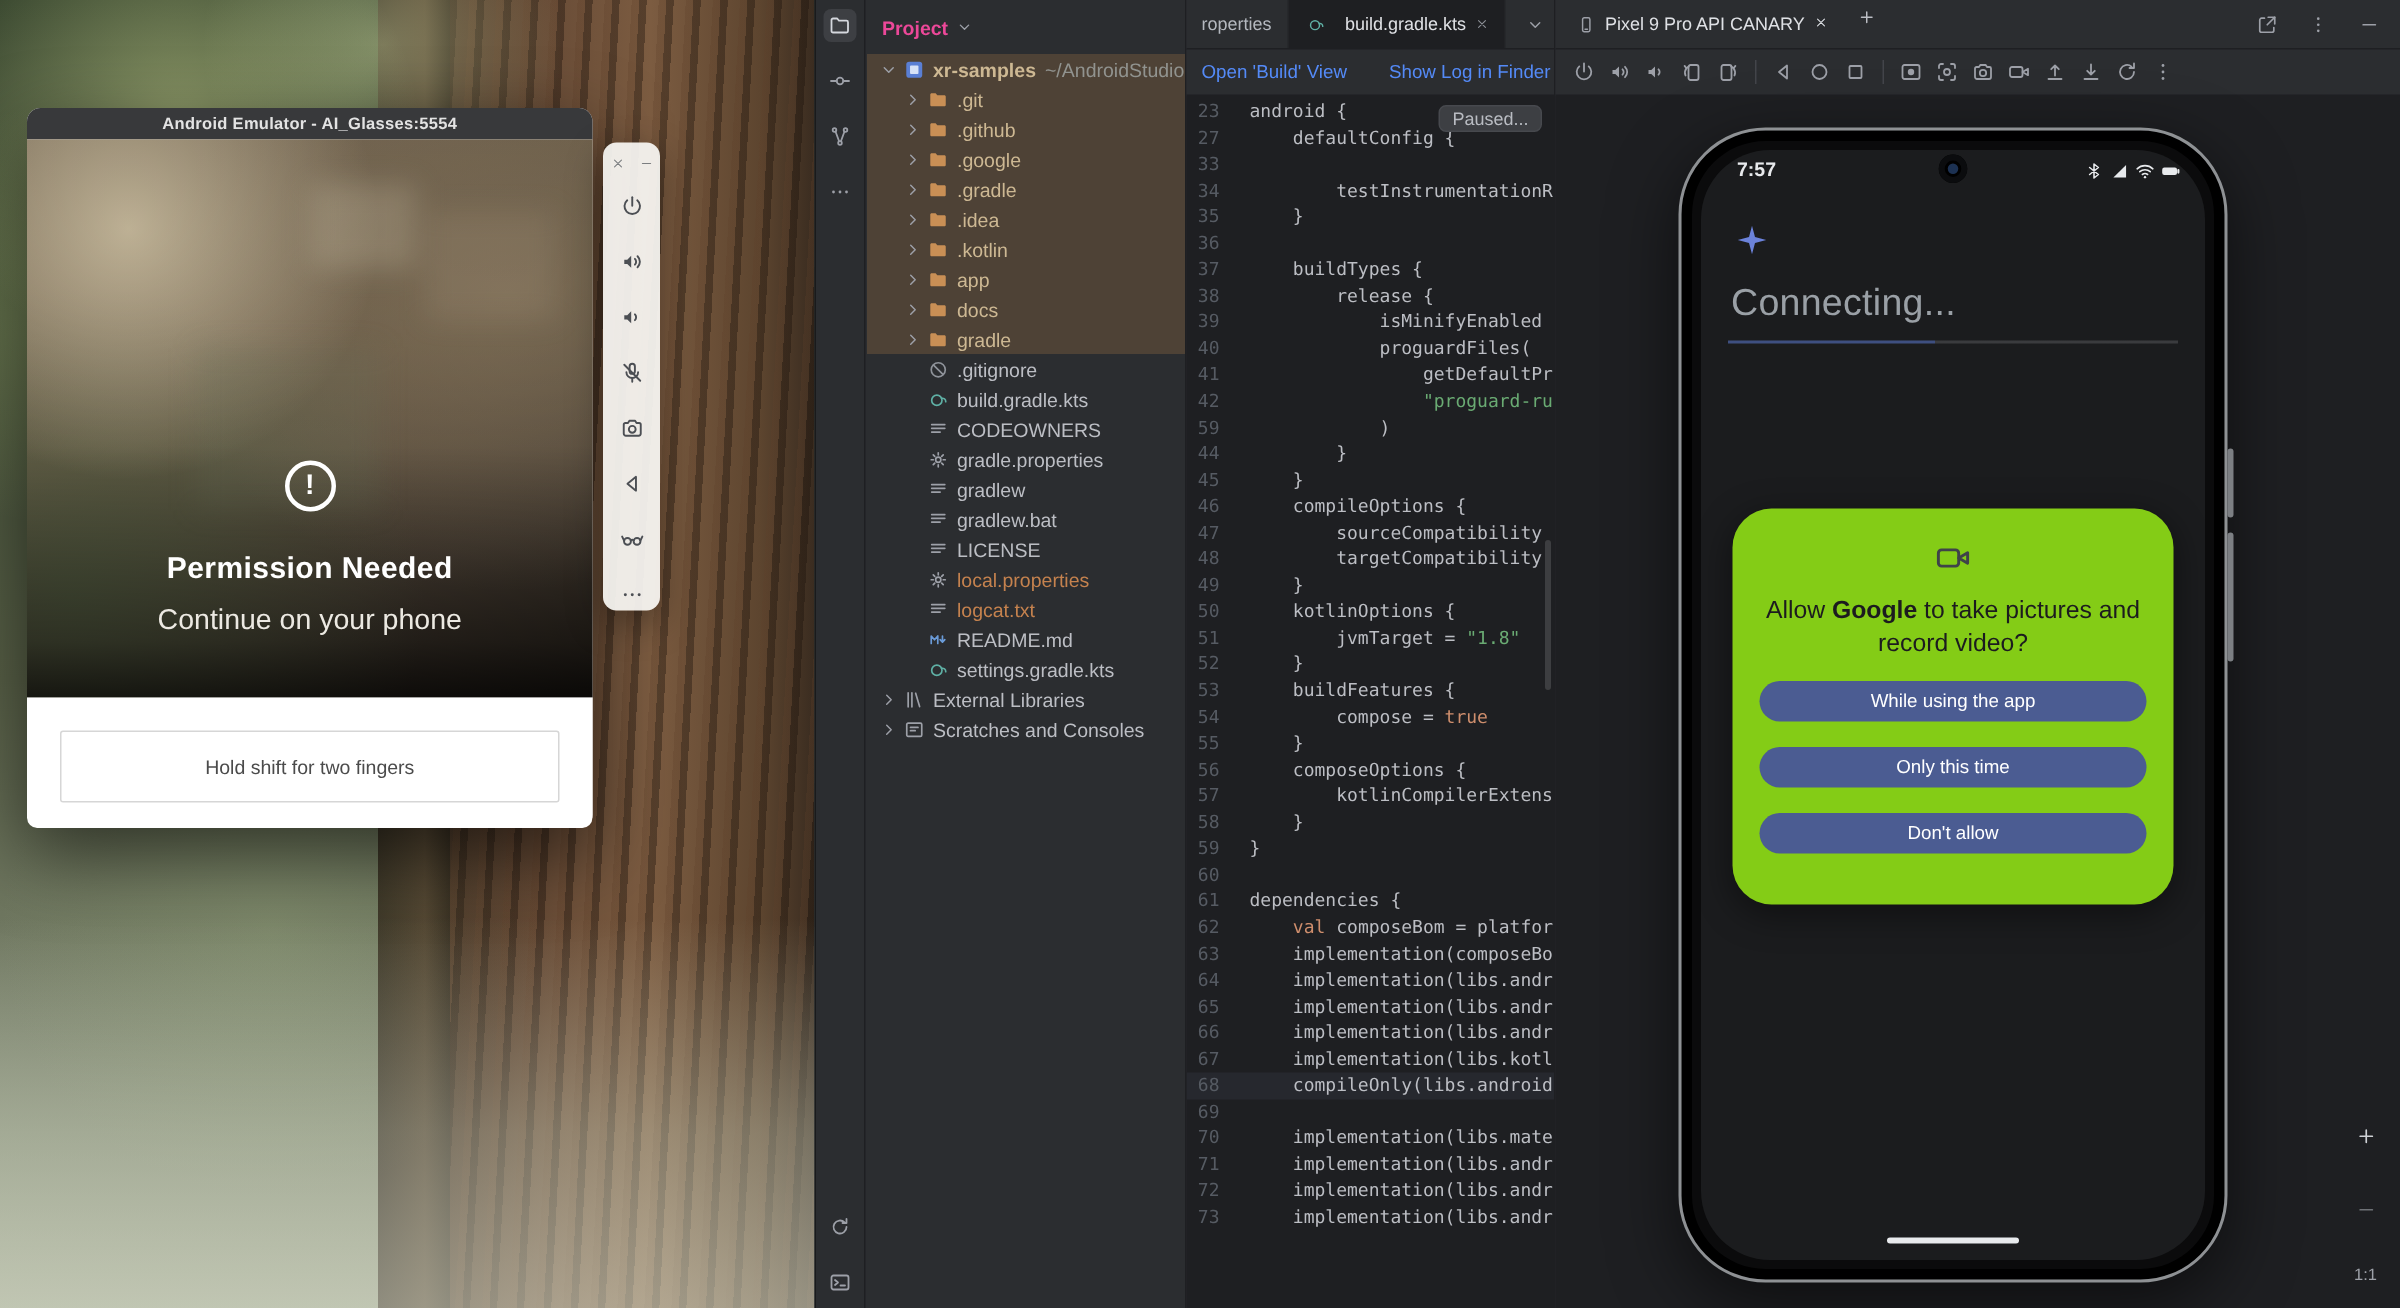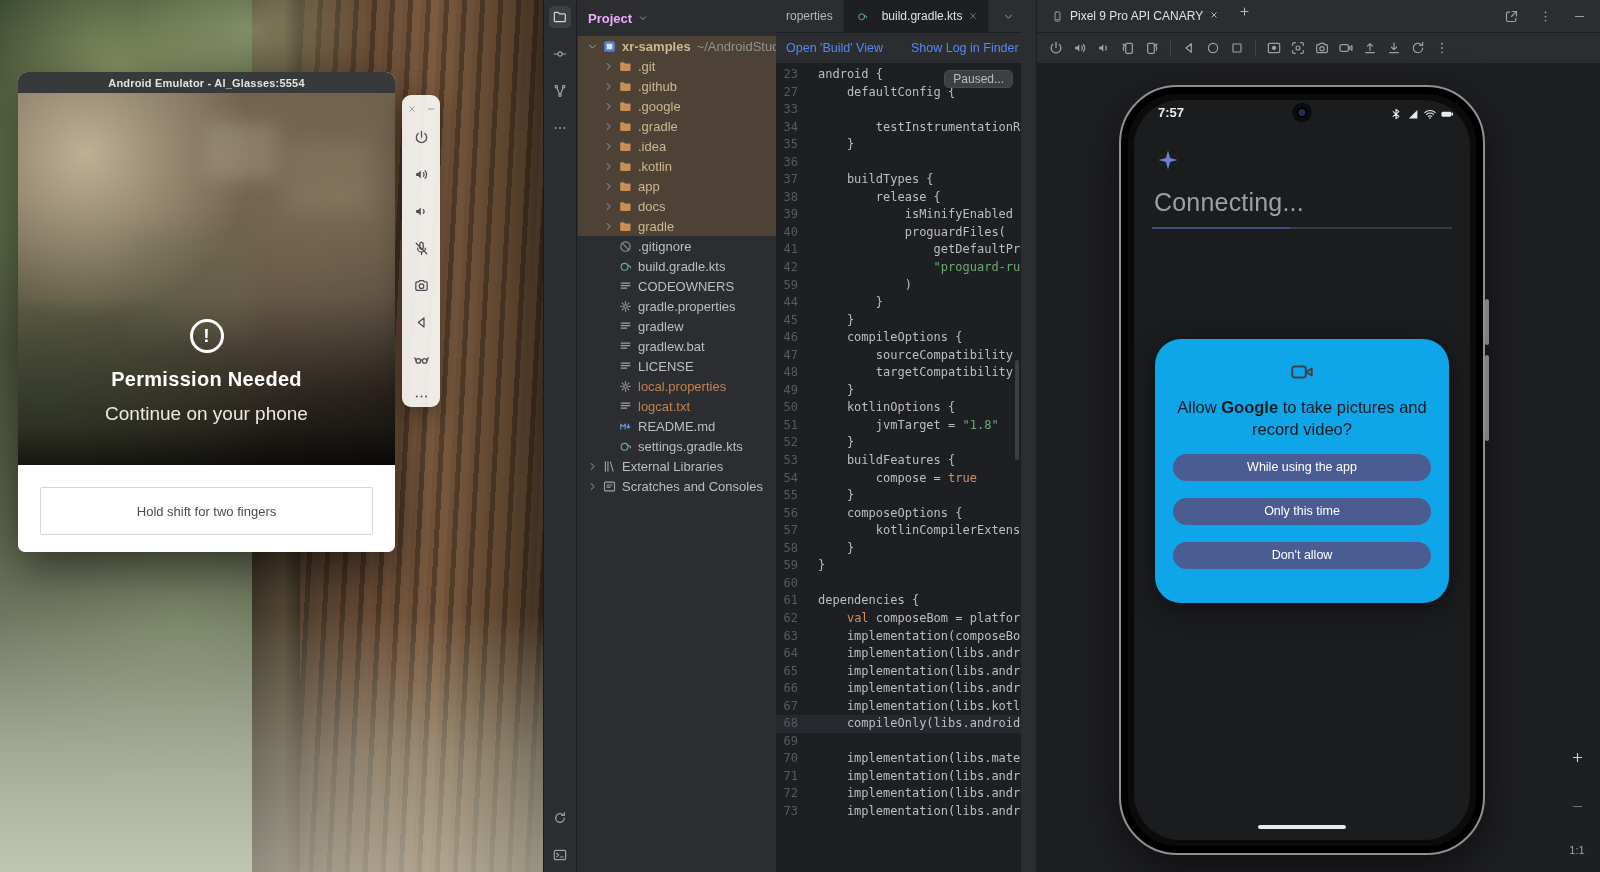--- a/index.html
+++ b/index.html
@@ -36,21 +36,21 @@
       radial-gradient(ellipse at 8% 82%, rgba(92,102,72,.95), transparent 48%),
       linear-gradient(160deg,#8d7c64 0%,#75654f 45%,#51463a 75%,#2a241d 100%)}
   .emu-photo::before{content:"";position:absolute;left:50%;top:8%;width:70px;height:56px;
       background:rgba(230,215,185,.30);box-shadow:85px 26px 0 8px rgba(205,185,155,.18), -50px 135px 0 26px rgba(118,128,98,.22);
       filter:blur(9px);z-index:0}
   .emu-photo::after{content:"";position:absolute;inset:0;z-index:1;background:
       linear-gradient(180deg,rgba(0,0,0,.18) 0%,rgba(0,0,0,.12) 55%,rgba(0,0,0,.5) 90%,rgba(0,0,0,.75) 100%)}
   .perm{position:absolute;left:0;right:0;bottom:40px;display:flex;flex-direction:column;align-items:center;z-index:2}
   .perm-icon{width:34px;height:34px;border:3px solid #fff;border-radius:50%;color:#fff;font-weight:700;
       font-size:19px;display:flex;align-items:center;justify-content:center}
-  .perm-title{margin-top:15px;color:#fff;font-size:20px;font-weight:700;letter-spacing:.3px}
+  .perm-title{margin-top:27px;color:#fff;font-size:20px;font-weight:700;letter-spacing:.3px}
   .perm-sub{margin-top:12px;color:#ece9e2;font-size:19px}
   .emu-bottom{height:87px;background:#fff;border-radius:0 0 7px 7px;position:relative}
   .emu-hintbox{position:absolute;left:22px;right:22px;top:22px;height:48px;border:1px solid #d6d6d6;
       border-radius:2px;display:flex;align-items:center;justify-content:center;font-size:13px;color:#4b4b4b}
 
   
   .emu-tb{position:absolute;left:402px;top:95px;width:38px;height:312px;background:rgba(250,249,245,.92);
       border-radius:9px;box-shadow:0 8px 24px rgba(0,0,0,.35);display:flex;flex-direction:column;
       align-items:center;padding-top:6px;z-index:3}
   .emu-tb-top{display:flex;gap:9px;color:#7b7e80;height:16px;align-items:center}
@@ -61,40 +61,40 @@
   
   .ide{position:absolute;left:543px;top:0;width:1057px;height:872px;background:#2b2d30;color:#bcbec4;
       font-size:13px;border-left:1px solid #191a1c}
   .strip{position:absolute;left:0;top:0;width:33px;height:100%;border-right:1px solid #1e1f22;
       display:flex;flex-direction:column;justify-content:space-between;align-items:center;padding:6px 0}
   .grp{display:flex;flex-direction:column;gap:15px;align-items:center;color:#9da0a8}
   .tbtn{width:22px;height:22px;display:flex;align-items:center;justify-content:center;border-radius:5px;cursor:default}
   .strip .tbtn.active{background:#3d3f43;color:#d5d8de}
 
   .pp{position:absolute;left:34px;top:0;width:213px;height:100%;border-right:1px solid #1e1f22;overflow:hidden}
-  .pp-h{height:32px;display:flex;align-items:center;gap:5px;padding:18px 10px;color:#f0abfc;font-weight:600}
+  .pp-h{height:32px;display:flex;align-items:center;gap:5px;padding:18px 10px;color:#ec4899;font-weight:600}
   .ppchev{color:#9da0a8;display:flex;align-items:center}
   .tree{position:absolute;top:36px;left:0;right:0}
   .row{height:20px;display:flex;align-items:center;font-size:13px;white-space:nowrap;overflow:hidden;padding-left:6px}
   .row.zone{background:#4e4236}
   .caret{width:16px;display:flex;justify-content:center;color:#9da0a8;flex:none}
   .sp{width:16px;flex:none}
   .fico{width:18px;display:flex;justify-content:center;align-items:center;margin-right:4px;flex:none;color:#9da0a8}
   .lbl{color:#bcbec4}
   .row.zone .lbl{color:#cdb893}
   .lbl.bold{font-weight:700;color:#e9e4d8}
   .lbl.ignored-name{color:var(--ign)}
   .extra{color:#91938f;margin-left:6px}
   .ic-folder{color:#c98f55}
   .ic-gradle{color:#5fb0a5}
   .ic-ignored{color:#8f939a}
   .ic-markdown{color:#6a9bd8}
 
   
-  .ed{position:absolute;left:232px;top:0;width:245px;height:100%}
+  .ed{position:absolute;left:247px;top:0;width:245px;height:100%}
   .ed-tabs{height:33px;background:#2b2d30;border-bottom:1px solid #1e1f22;display:flex;align-items:stretch;position:relative}
   .tab{display:flex;align-items:center;gap:6px;padding:0 10px;font-size:12px;color:#b4b8bf;border-right:1px solid #26282b}
   .tab.active{background:#1e1f22;color:#dfe1e5}
   .tab .x{color:#8c8f96;display:flex;align-items:center}
   .ed-chev{position:absolute;right:6px;top:0;bottom:0;display:flex;align-items:center;color:#9da0a8}
   .linkbar{height:31px;background:#2b2d30;border-bottom:1px solid #1e1f22;display:flex;align-items:center;
       gap:28px;padding:0 10px;font-size:12.5px;white-space:nowrap}
   .linkbar a{color:var(--accent);text-decoration:none}
   .codewrap{position:absolute;top:64px;bottom:0;left:0;right:0;background:#1e1f22;overflow:hidden;
       font-family:"DejaVu Sans Mono",monospace;font-size:12px;line-height:17.55px;padding-top:2px}
@@ -128,21 +128,21 @@
   .time{position:absolute;left:24px;top:5px;font-size:13px;color:#e8eaed;font-weight:600}
   .hole{position:absolute;left:50%;top:3px;transform:translateX(-50%);width:19px;height:19px;border-radius:50%;
       background:#000;box-shadow:inset 0 0 0 4px #0b0c0e}
   .hole::after{content:"";position:absolute;left:6px;top:6px;width:7px;height:7px;border-radius:50%;background:#1c3152}
   .sticons{position:absolute;right:16px;top:7px;display:flex;gap:3px;align-items:center;color:#e8eaed}
   .stico{display:flex;align-items:center}
   .sparkle{position:absolute;left:22px;top:48px;color:#6b82da}
   .connecting{position:absolute;left:20px;top:88px;font-size:25px;color:#9aa0a6;letter-spacing:.2px}
   .progress{position:absolute;left:18px;right:18px;top:127px;height:2px;
       background:linear-gradient(90deg,#3e4f80 0,#3e4f80 46%,#3a3b3e 46%,#3a3b3e 100%)}
-  .dlg{position:absolute;left:50%;transform:translateX(-50%);top:239px;width:294px;height:264px;background:#0ea5e9;
+  .dlg{position:absolute;left:50%;transform:translateX(-50%);top:239px;width:294px;height:264px;background:#84cc16;
       border-radius:26px;box-shadow:0 6px 24px rgba(0,0,0,.45);display:flex;flex-direction:column;align-items:center;
       padding:20px 18px}
   .vicon{color:#3f4349;display:flex}
   .dlg-text{margin-top:11px;font-size:16.5px;color:#1c1b1f;text-align:center;line-height:1.35;width:250px}
   .dlg-btns{margin-top:13px;width:258px;display:flex;flex-direction:column;gap:17px}
   .pill{height:27px;border-radius:14px;background:var(--btn);color:#fff;font-size:12.5px;display:flex;
       align-items:center;justify-content:center;cursor:default}
   .homebar{position:absolute;left:50%;transform:translateX(-50%);bottom:11px;width:88px;height:4px;border-radius:2px;background:#e8eaed}
 
   .zoomctl{position:absolute;right:12px;top:682px;display:flex;flex-direction:column;align-items:center;gap:27px;color:#9da0a8}

